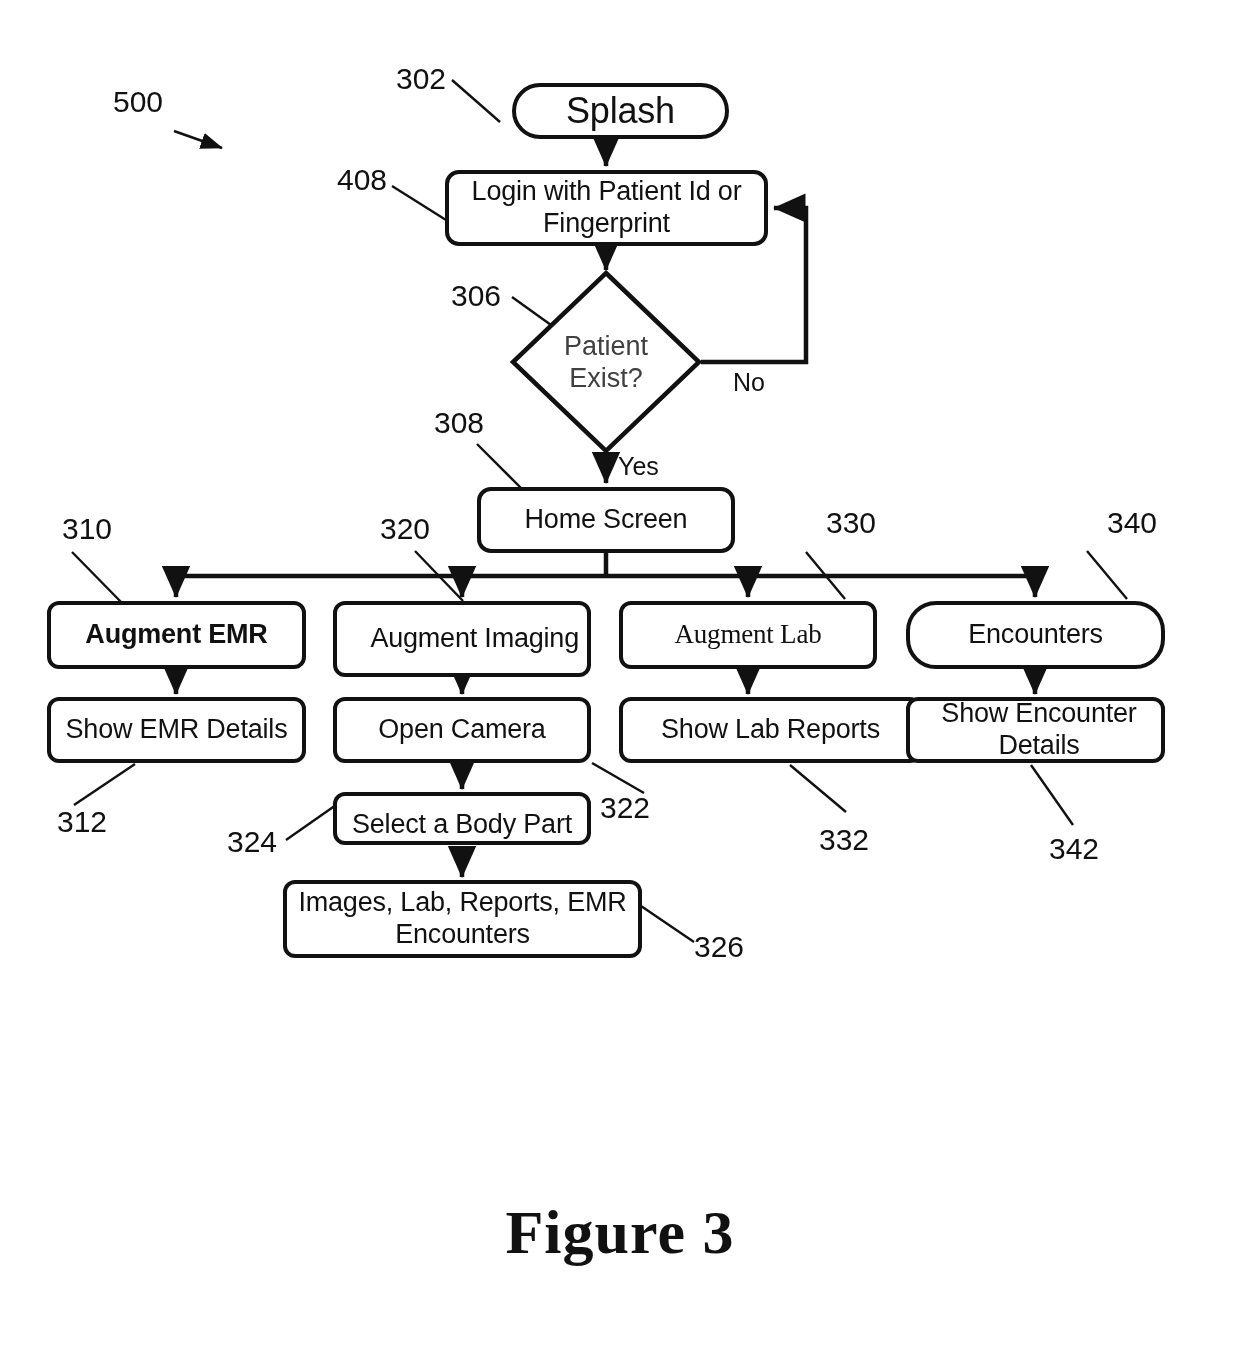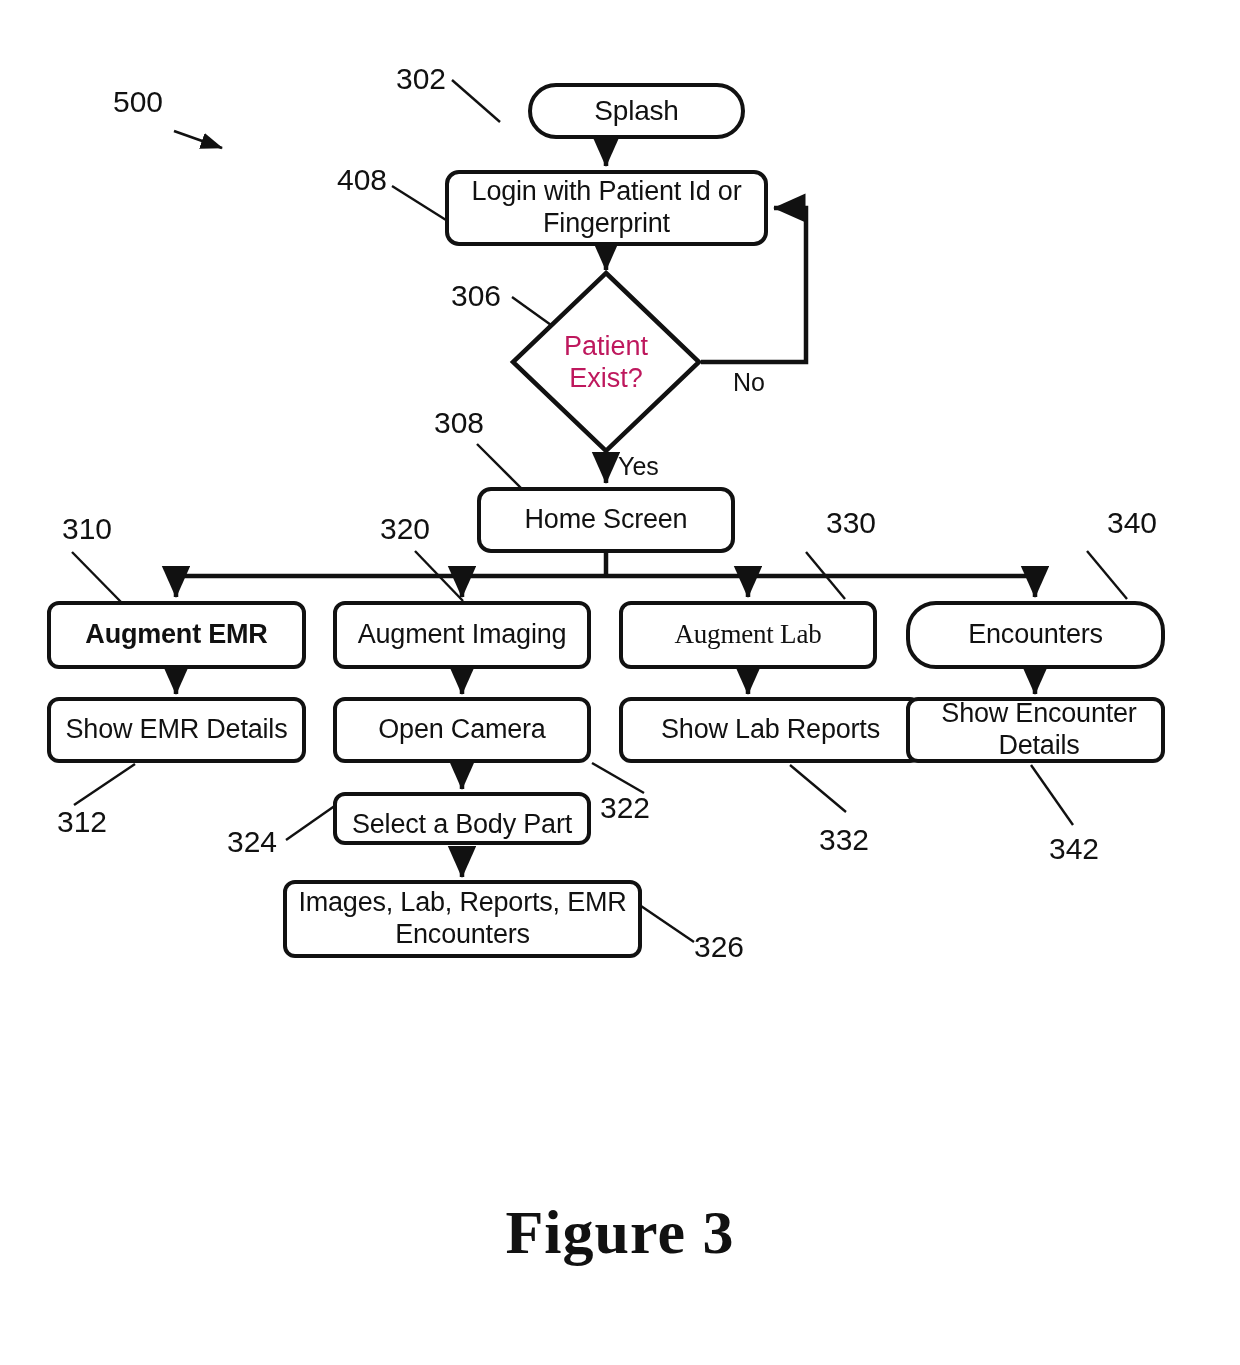--- a/index.html
+++ b/index.html
@@ -55,21 +55,21 @@
     position: absolute;
     left: 0; top: 0;
     width: 100%; height: 100%;
     display: flex;
     flex-direction: column;
     align-items: center;
     justify-content: center;
     font-family: "Liberation Sans", sans-serif;
     font-size: 27px;
     line-height: 1.20;
-    color: #be185d;
+    color: #404040;
     text-align: center;
     pointer-events: none;
   }
 
   
   .ref {
     position: absolute;
     font-family: "Liberation Sans", sans-serif;
     font-size: 30px;
     color: #111111;
@@ -157,21 +157,21 @@
       <line x1="790" y1="765" x2="846" y2="812"></line>
       <line x1="1087" y1="551" x2="1127" y2="599"></line>
       <line x1="1031" y1="765" x2="1073" y2="825"></line>
     </g>
 
     <g stroke="#111111" fill="none" stroke-width="2.6">
       <line x1="174" y1="131" x2="222" y2="148" marker-end="url(#arrow-thin)"></line>
     </g>
   </svg>
 
-  <div class="node pill" style="left:528px; top:83px; width:217px; height:56px; font-size:28px;">
+  <div class="node pill" style="left:512px; top:83px; width:217px; height:56px; font-size:36px;">
     <span>Splash</span>
   </div>
 
   <div class="node rounded" style="left:445px; top:170px; width:323px; height:76px;">
     <span>Login with Patient Id or Fingerprint</span>
   </div>
 
   <div class="diamond-wrap" style="left:510px; top:270px; width:192px; height:184px;">
     <svg width="192" height="184" viewBox="0 0 192 184">
       <polygon points="96,3 189,92 96,181 3,92" fill="#ffffff" stroke="#111111" stroke-width="4.5"></polygon>
@@ -183,21 +183,21 @@
   </div>
 
   <div class="node rounded" style="left:477px; top:487px; width:258px; height:66px;">
     <span>Home Screen</span>
   </div>
 
   <div class="node rounded-s" style="left:47px; top:601px; width:259px; height:68px;font-weight:bold;">
     <span>Augment EMR</span>
   </div>
 
-  <div class="node rounded-s" style="left:333px; top:601px; width:258px; height:68px;">
+  <div class="node rounded-s" style="left:333px; top:601px; width:258px; height:76px;justify-content:flex-end;">
     <span>Augment Imaging</span>
   </div>
 
   <div class="node rounded-s" style="left:619px; top:601px; width:258px; height:68px;font-family:Liberation Serif, serif;">
     <span>Augment Lab</span>
   </div>
 
   <div class="node rounded-s" style="left:906px; top:601px; width:259px; height:68px;border-radius:30px;">
     <span>Encounters</span>
   </div>

